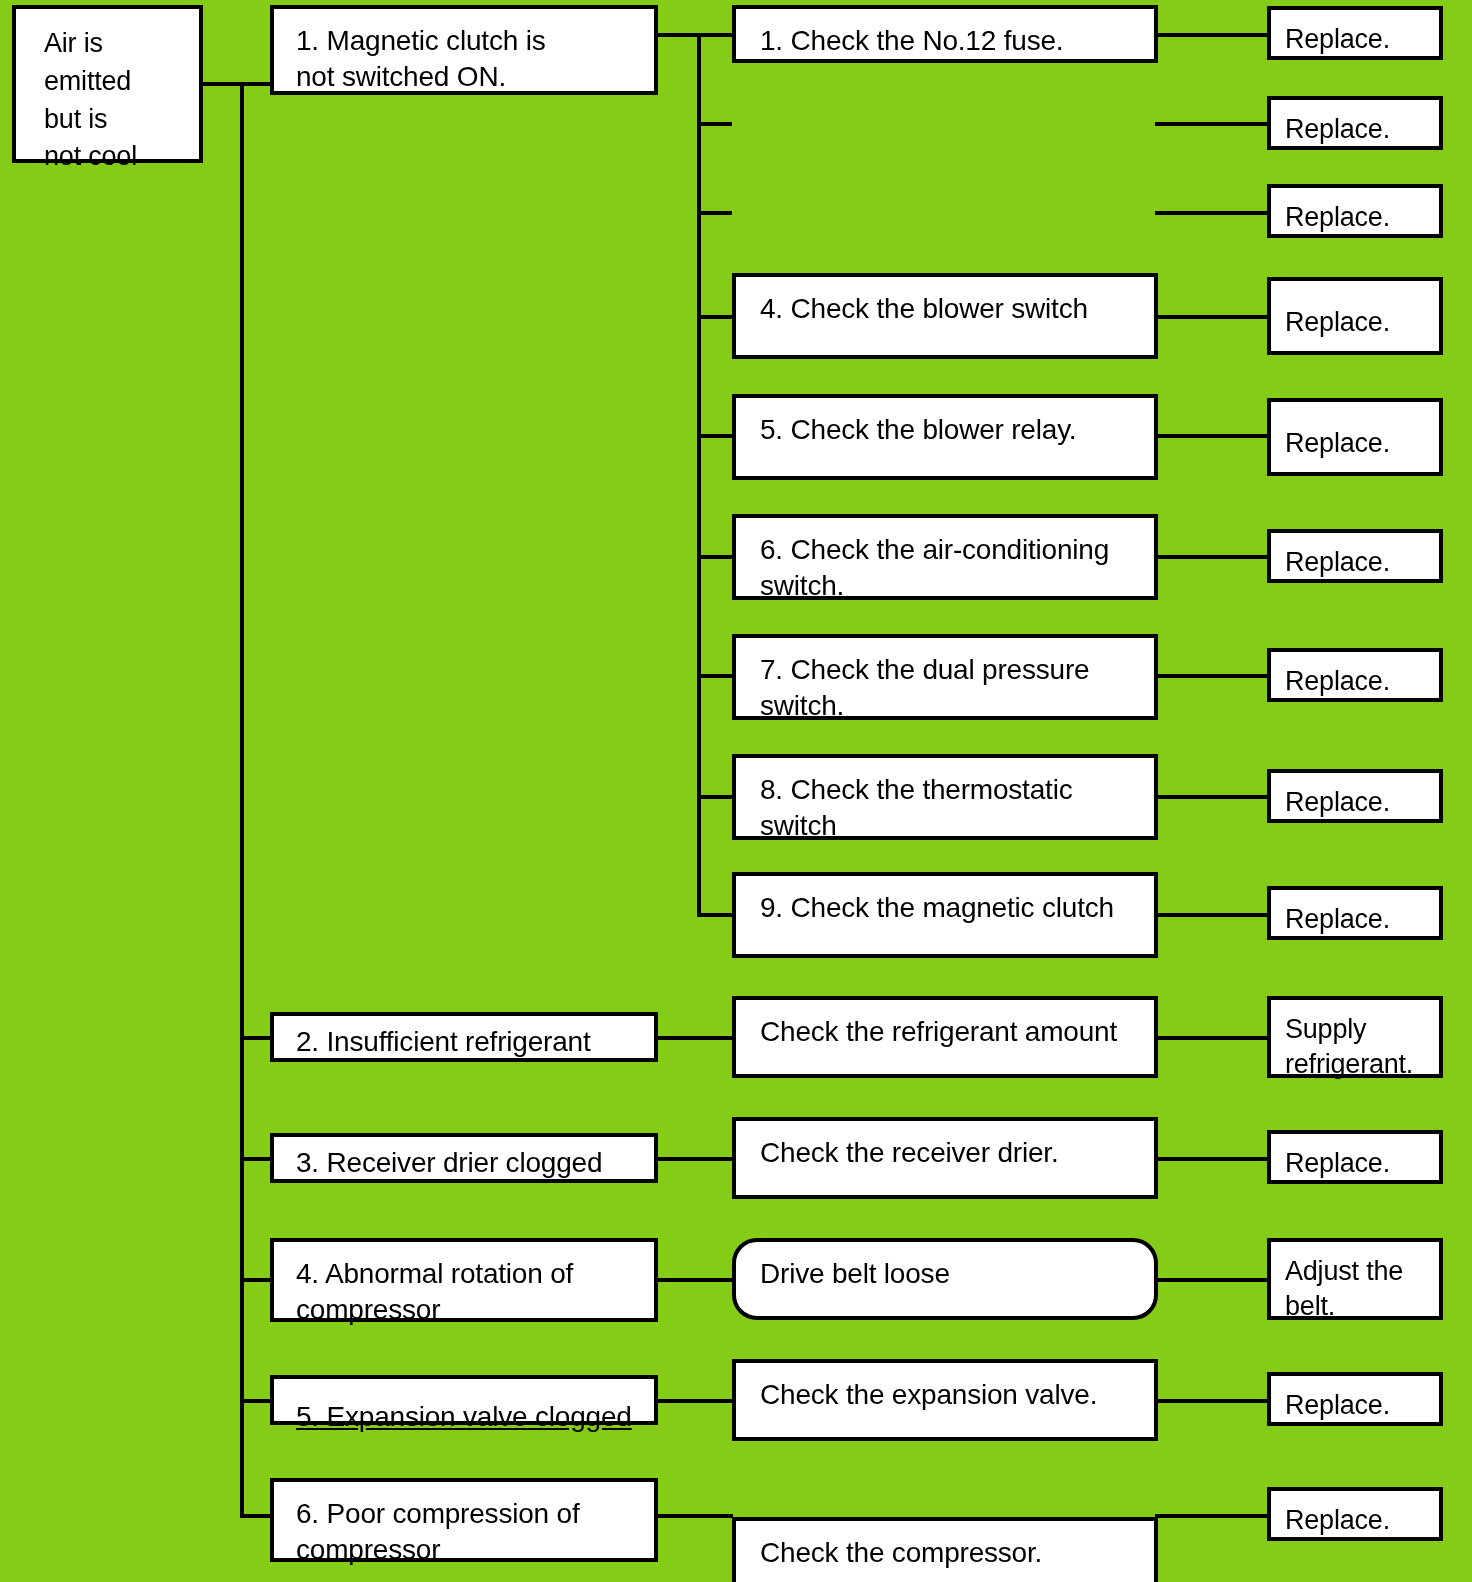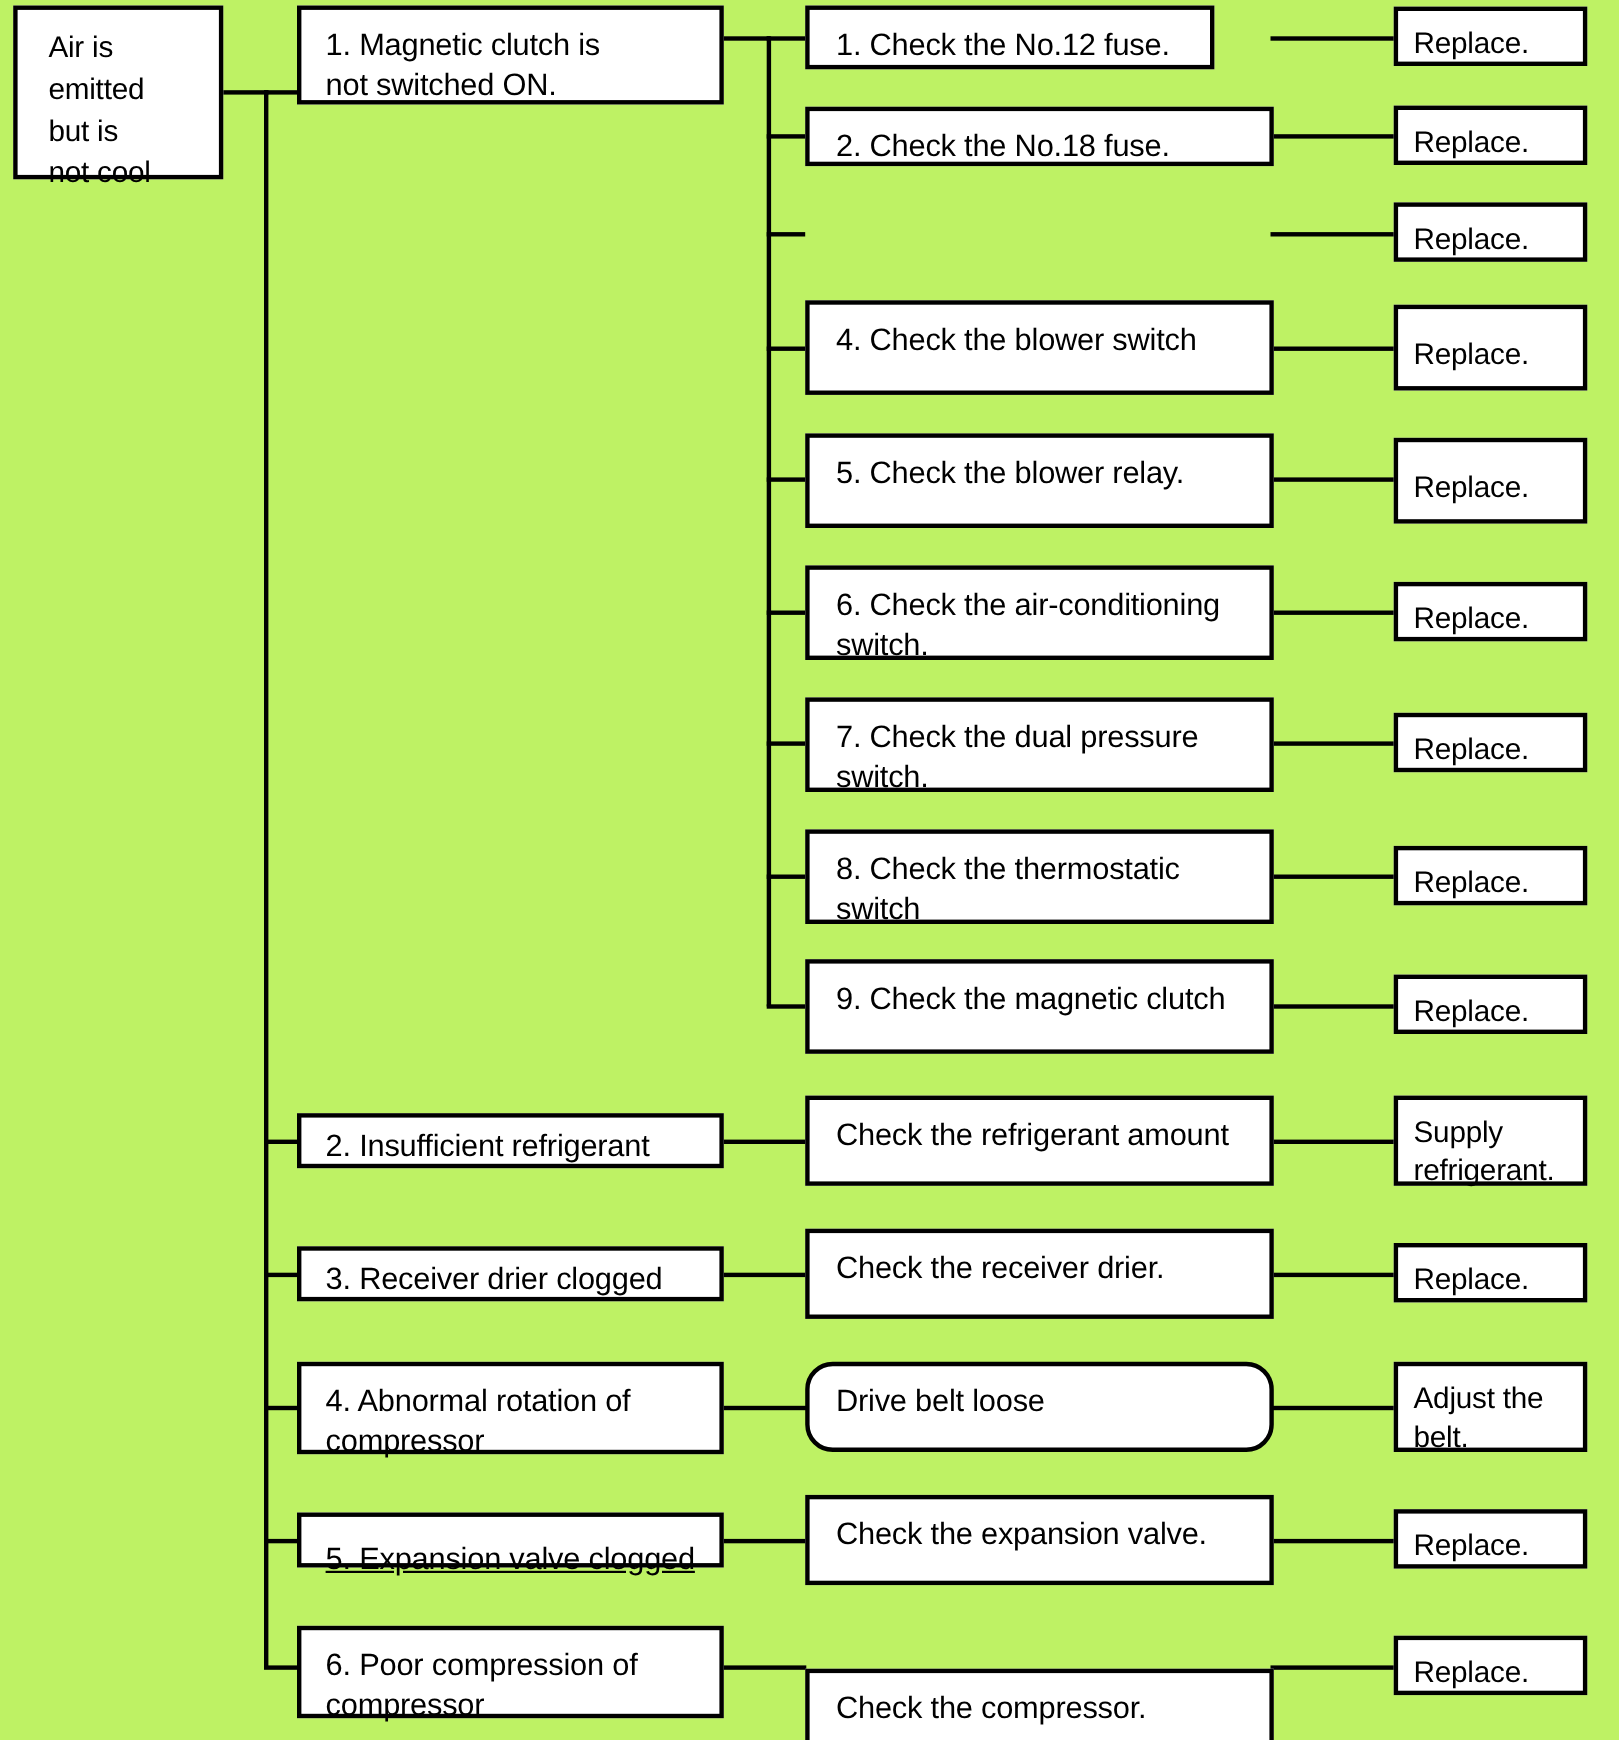--- a/index.html
+++ b/index.html
@@ -5,21 +5,21 @@
 <style>
   html, body {
     margin: 0;
     padding: 0;
     background: #ffffff;
   }
   #sheet {
     position: relative;
     width: 1472px;
     height: 1582px;
-    background: #bef264;
+    background: #84cc16;
     font-family: "Liberation Sans", sans-serif;
     color: #000000;
     overflow: hidden;
   }
   .box {
     position: absolute;
     box-sizing: border-box;
     border: 4px solid #000000;
     background: #ffffff;
     display: flex;
@@ -128,25 +128,22 @@
 emitted
 but is
 not cool</span>
   </div>
 
   <div class="box cause" style="left:270px; top:5px; width:388px; height:90px;">
     <span class="txt">1. Magnetic clutch is
     not switched ON.</span>
   </div>
 
-  <div class="box check" style="left:732px; top:5px; width:372px; height:58px;">
+  <div class="box check" style="left:732px; top:5px; width:426px; height:58px;">
     <span class="txt">1. Check the No.12 fuse.</span>
-  </div>
-  <div class="box check" style="left:732px; top:97px; width:426px; height:54px;">
-    <span class="txt">2. Check the No.18 fuse.</span>
   </div>
   <div class="box check" style="left:732px; top:273px; width:426px; height:86px;">
     <span class="txt">4. Check the blower switch</span>
   </div>
   <div class="box check" style="left:732px; top:394px; width:426px; height:86px;">
     <span class="txt">5. Check the blower relay.</span>
   </div>
   <div class="box check" style="left:732px; top:514px; width:426px; height:86px;">
     <span class="txt">6. Check the air-conditioning
     switch.</span>

